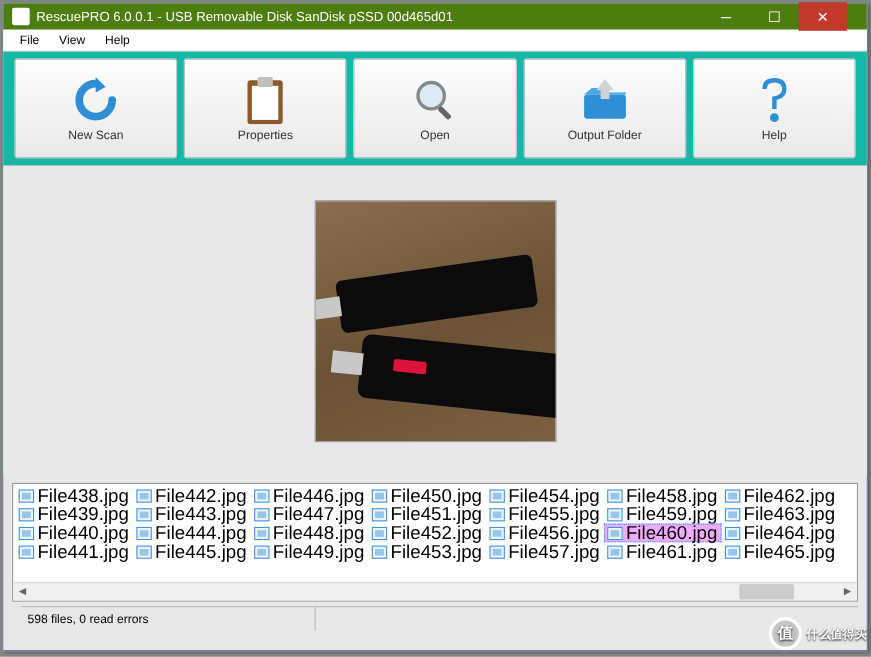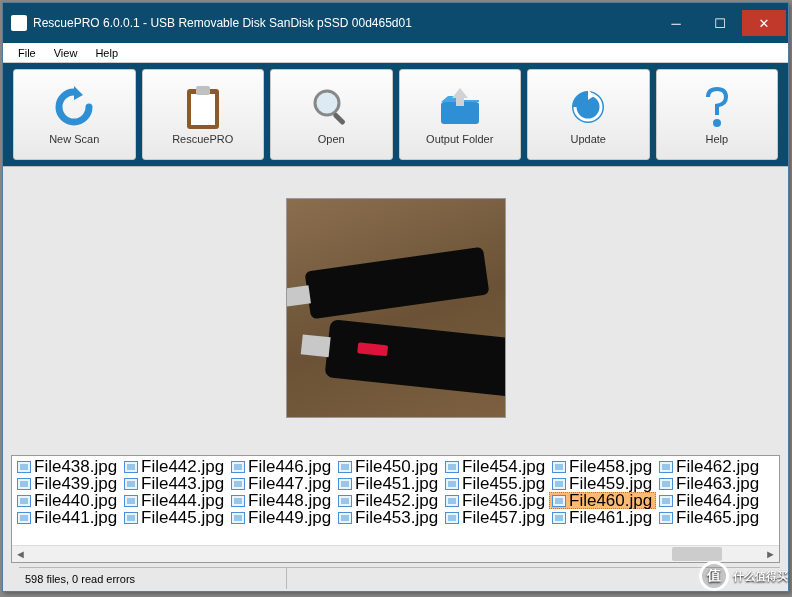--- a/index.html
+++ b/index.html
@@ -1,40 +1,40 @@
 <!DOCTYPE html>
 <html><head>
   <meta charset="utf-8">
   <style>
     *{margin:0;padding:0;box-sizing:border-box;font-family:Tahoma,Segoe UI,sans-serif;font-size:11px}
     body{background:#888;width:792px;height:597px;overflow:hidden}
     .window{width:787px;height:590px;margin:2px;background:#e8e8e8;border:1px solid #5a7a9a;box-shadow:2px 2px 4px rgba(0,0,0,.3)}
-    .titlebar{height:40px;background:#0c4a6e;display:flex;align-items:center;padding:0 2px 0 8px;color:#fff}
+    .titlebar{height:24px;background:#4d7c0f;display:flex;align-items:center;padding:0 18px 0 8px;color:#fff}
     .titlebar .tb-icon{width:16px;height:16px;background:#fff;border-radius:2px;margin-right:6px}
     .titlebar .title{flex:1;font-size:12px}
     .titlebar .ctrls{display:flex}
     .titlebar .ctrl{width:44px;height:26px;display:flex;align-items:center;justify-content:center;color:#fff;font-size:13px;cursor:pointer}
     .ctrl.close{background:#c0392b}
     .menubar{height:20px;background:#fff;display:flex;align-items:center;padding:0 6px;border-bottom:1px solid #ccc}
     .menubar .mitem{padding:0 9px;cursor:pointer}
-    .toolbar{height:104px;background:#0c4a6e;display:flex;gap:6px;padding:6px 10px;border-bottom:1px solid #bbb}
+    .toolbar{height:104px;background:#14b8a6;display:flex;gap:6px;padding:6px 10px;border-bottom:1px solid #bbb}
     .tbbtn{flex:1;background:linear-gradient(#fdfdfd,#e9e9e9);border:1px solid #c8c8c8;border-radius:3px;display:flex;flex-direction:column;align-items:center;justify-content:center;cursor:pointer}
     .tbbtn .ic{width:44px;height:44px;margin-bottom:4px;display:flex;align-items:center;justify-content:center}
     .tbbtn .lbl{color:#333}
     .preview{height:282px;display:flex;align-items:center;justify-content:center;background:#e8e8e8}
     .preview-img{width:220px;height:220px;background:linear-gradient(160deg,#8a6e4e 0%,#6b5236 55%,#7c6040 100%);border:1px solid #999;position:relative;overflow:hidden}
     .usb1{position:absolute;top:60px;left:20px;width:180px;height:48px;background:#0b0b0b;border-radius:6px;transform:rotate(-8deg)}
     .usb1:before{content:"";position:absolute;left:-22px;top:14px;width:24px;height:18px;background:#c8c8c8}
     .usb2{position:absolute;top:130px;left:40px;width:190px;height:58px;background:#0b0b0b;border-radius:8px;transform:rotate(6deg)}
     .usb2:before{content:"";position:absolute;left:-26px;top:18px;width:28px;height:20px;background:#c8c8c8}
     .usb2:after{content:"";position:absolute;left:30px;top:20px;width:30px;height:11px;background:#dc143c;border-radius:2px}
     .filelist{height:108px;background:#fff;border:1px solid #999;margin:6px 8px 0 8px;overflow:hidden;position:relative}
     .files{display:flex;flex-direction:column;flex-wrap:wrap;height:88px;align-content:flex-start;padding:2px}
     .file{display:flex;align-items:center;width:107px;height:17px;padding:0 2px;cursor:pointer;border:1px solid transparent}
-    .file.sel{background:#fdba74;border:1px dotted #3399ff}
+    .file.sel{background:#f0abfc;border:1px dotted #3399ff}
     .file .fi{width:14px;height:12px;border:1px solid #4a90d9;background:#eaf4ff;margin-right:3px;position:relative}
     .file .fi:after{content:"";position:absolute;inset:2px;background:#98c6e8}
     .file .fn{white-space:nowrap;font-size:17px}
     .hscroll{position:absolute;bottom:0;left:0;right:0;height:17px;background:#f0f0f0;border-top:1px solid #ddd;display:flex;align-items:center}
     .hscroll .arr{width:17px;height:17px;display:flex;align-items:center;justify-content:center;color:#666;cursor:pointer}
     .hscroll .track{flex:1;position:relative;height:17px}
     .hscroll .thumb{position:absolute;right:40px;width:50px;height:14px;top:1px;background:#ccc;border-radius:2px}
     .status{height:22px;display:flex;align-items:center;border-top:1px solid #b8b8b8;margin:4px 8px 0 16px;background:#e8e8e8}
     .status .cell{padding:0 6px;border-right:1px solid #b8b8b8;height:100%;display:flex;align-items:center}
     .status .c1{width:268px}
@@ -75,21 +75,21 @@
       <div class="lbl">New Scan</div>
     </div>
     <div class="tbbtn">
       <div class="ic">
         <svg width="34" height="44" viewBox="0 0 34 44">
             <rect x="1" y="4" width="32" height="40" rx="3" fill="#8a5a2a"></rect>
             <rect x="5" y="9" width="24" height="31" fill="#fff"></rect>
             <rect x="10" y="1" width="14" height="9" rx="2" fill="#c0c0c0"></rect>
           </svg>
       </div>
-      <div class="lbl">RescuePRO</div>
+      <div class="lbl">Properties</div>
     </div>
     <div class="tbbtn">
       <div class="ic">
         <svg width="42" height="42" viewBox="0 0 42 42">
             <circle cx="17" cy="17" r="12" fill="#dceaf4" stroke="#888" stroke-width="3"></circle>
             <rect x="26" y="26" width="14" height="5" rx="2" fill="#666" transform="rotate(45 26 26)"></rect>
           </svg>
       </div>
       <div class="lbl">Open</div>
     </div>
@@ -98,30 +98,20 @@
         <svg width="44" height="42" viewBox="0 0 44 42">
             <rect x="3" y="16" width="38" height="22" rx="3" fill="#2F8FD4"></rect>
             <path d="M3 16 L10 10 L20 10 L24 14 L41 14 L41 16 Z" fill="#46a6e6"></path>
             <path d="M22 2 L30 12 L26 12 L26 20 L18 20 L18 12 L14 12 Z" fill="#cfd3d6"></path>
           </svg>
       </div>
       <div class="lbl">Output Folder</div>
     </div>
     <div class="tbbtn">
       <div class="ic">
-        <svg width="42" height="42" viewBox="0 0 42 42">
-            <circle cx="21" cy="21" r="16" fill="#2F8FD4"></circle>
-            <path d="M21 8 A13 13 0 1 1 8 21" fill="none" stroke="#fff" stroke-width="3"></path>
-            <path d="M21 3 L27 10 L21 14 Z" fill="#fff"></path>
-          </svg>
-      </div>
-      <div class="lbl">Update</div>
-    </div>
-    <div class="tbbtn">
-      <div class="ic">
         <svg width="30" height="44" viewBox="0 0 30 44">
             <path d="M4 12 Q4 2 15 2 Q26 2 26 12 Q26 20 17 22 L17 30 L13 30 L13 19 Q22 18 22 12 Q22 6 15 6 Q8 6 8 12 Z" fill="#2F8FD4"></path>
             <circle cx="15" cy="38" r="4" fill="#2F8FD4"></circle>
           </svg>
       </div>
       <div class="lbl">Help</div>
     </div>
   </div>
 
   <div class="preview">

